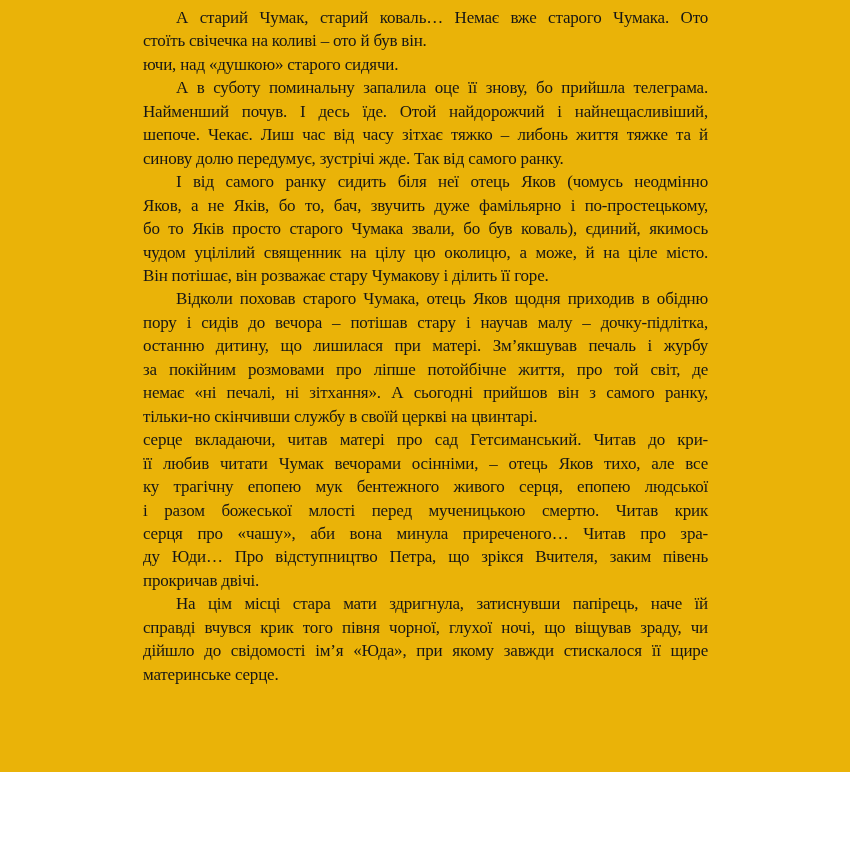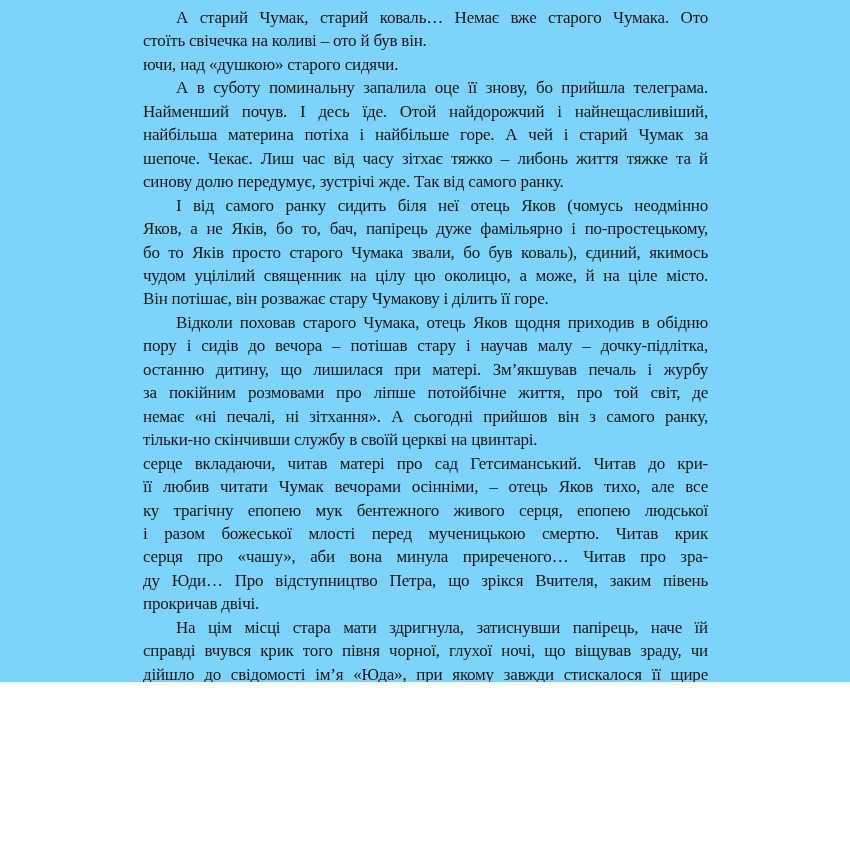--- a/index.html
+++ b/index.html
@@ -3,22 +3,22 @@
 <meta charset="utf-8">
 <style>
   html, body {
     margin: 0;
     padding: 0;
     background: #ffffff;
   }
   .page {
     position: relative;
     width: 850px;
-    height: 682px;
-    background: #7dd3fc;
+    height: 772px;
+    background: #eab308;
     color: #161616;
     font-family: "Liberation Serif", "DejaVu Serif", serif;
     overflow: hidden;
   }
   .text-block {
     position: absolute;
     left: 143px;
     top: 6px;
     width: 565px;
     font-size: 17px;
@@ -58,29 +58,28 @@
       <div class="para">
         <div class="line indent">А старий Чумак, старий коваль… Немає вже старого Чумака. Ото</div>
         <div class="line last">стоїть свічечка на коливі – ото й був він.</div>
       </div>
       <div class="para">
         <div class="line last">ючи, над «душкою» старого сидячи.</div>
       </div>
       <div class="para">
         <div class="line indent">А в суботу поминальну запалила оце її знову, бо прийшла телеграма.</div>
         <div class="line">Найменший почув. І десь їде. Отой найдорожчий і найнещасливіший,</div>
-        <div class="line">найбільша материна потіха і найбільше горе. А чей і старий Чумак за</div>
       </div>
       <div class="para">
         <div class="line">шепоче. Чекає. Лиш час від часу зітхає тяжко – либонь життя тяжке та й</div>
         <div class="line last">синову долю передумує, зустрічі жде. Так від самого ранку.</div>
       </div>
       <div class="para">
         <div class="line indent">І від самого ранку сидить біля неї отець Яков (чомусь неодмінно</div>
-        <div class="line">Яков, а не Яків, бо то, бач, папірець дуже фамільярно і по-простецькому,</div>
+        <div class="line">Яков, а не Яків, бо то, бач, звучить дуже фамільярно і по-простецькому,</div>
         <div class="line">бо то Яків просто старого Чумака звали, бо був коваль), єдиний, якимось</div>
         <div class="line">чудом уцілілий священник на цілу цю околицю, а може, й на ціле місто.</div>
         <div class="line last">Він потішає, він розважає стару Чумакову і ділить її горе.</div>
       </div>
       <div class="para">
         <div class="line indent">Відколи поховав старого Чумака, отець Яков щодня приходив в обідню</div>
         <div class="line">пору і сидів до вечора – потішав стару і научав малу – дочку-підлітка,</div>
         <div class="line">останню дитину, що лишилася при матері. Зм’якшував печаль і журбу</div>
         <div class="line">за покійним розмовами про ліпше потойбічне життя, про той світ, де</div>
         <div class="line">немає «ні печалі, ні зітхання». А сьогодні прийшов він з самого ранку,</div>

